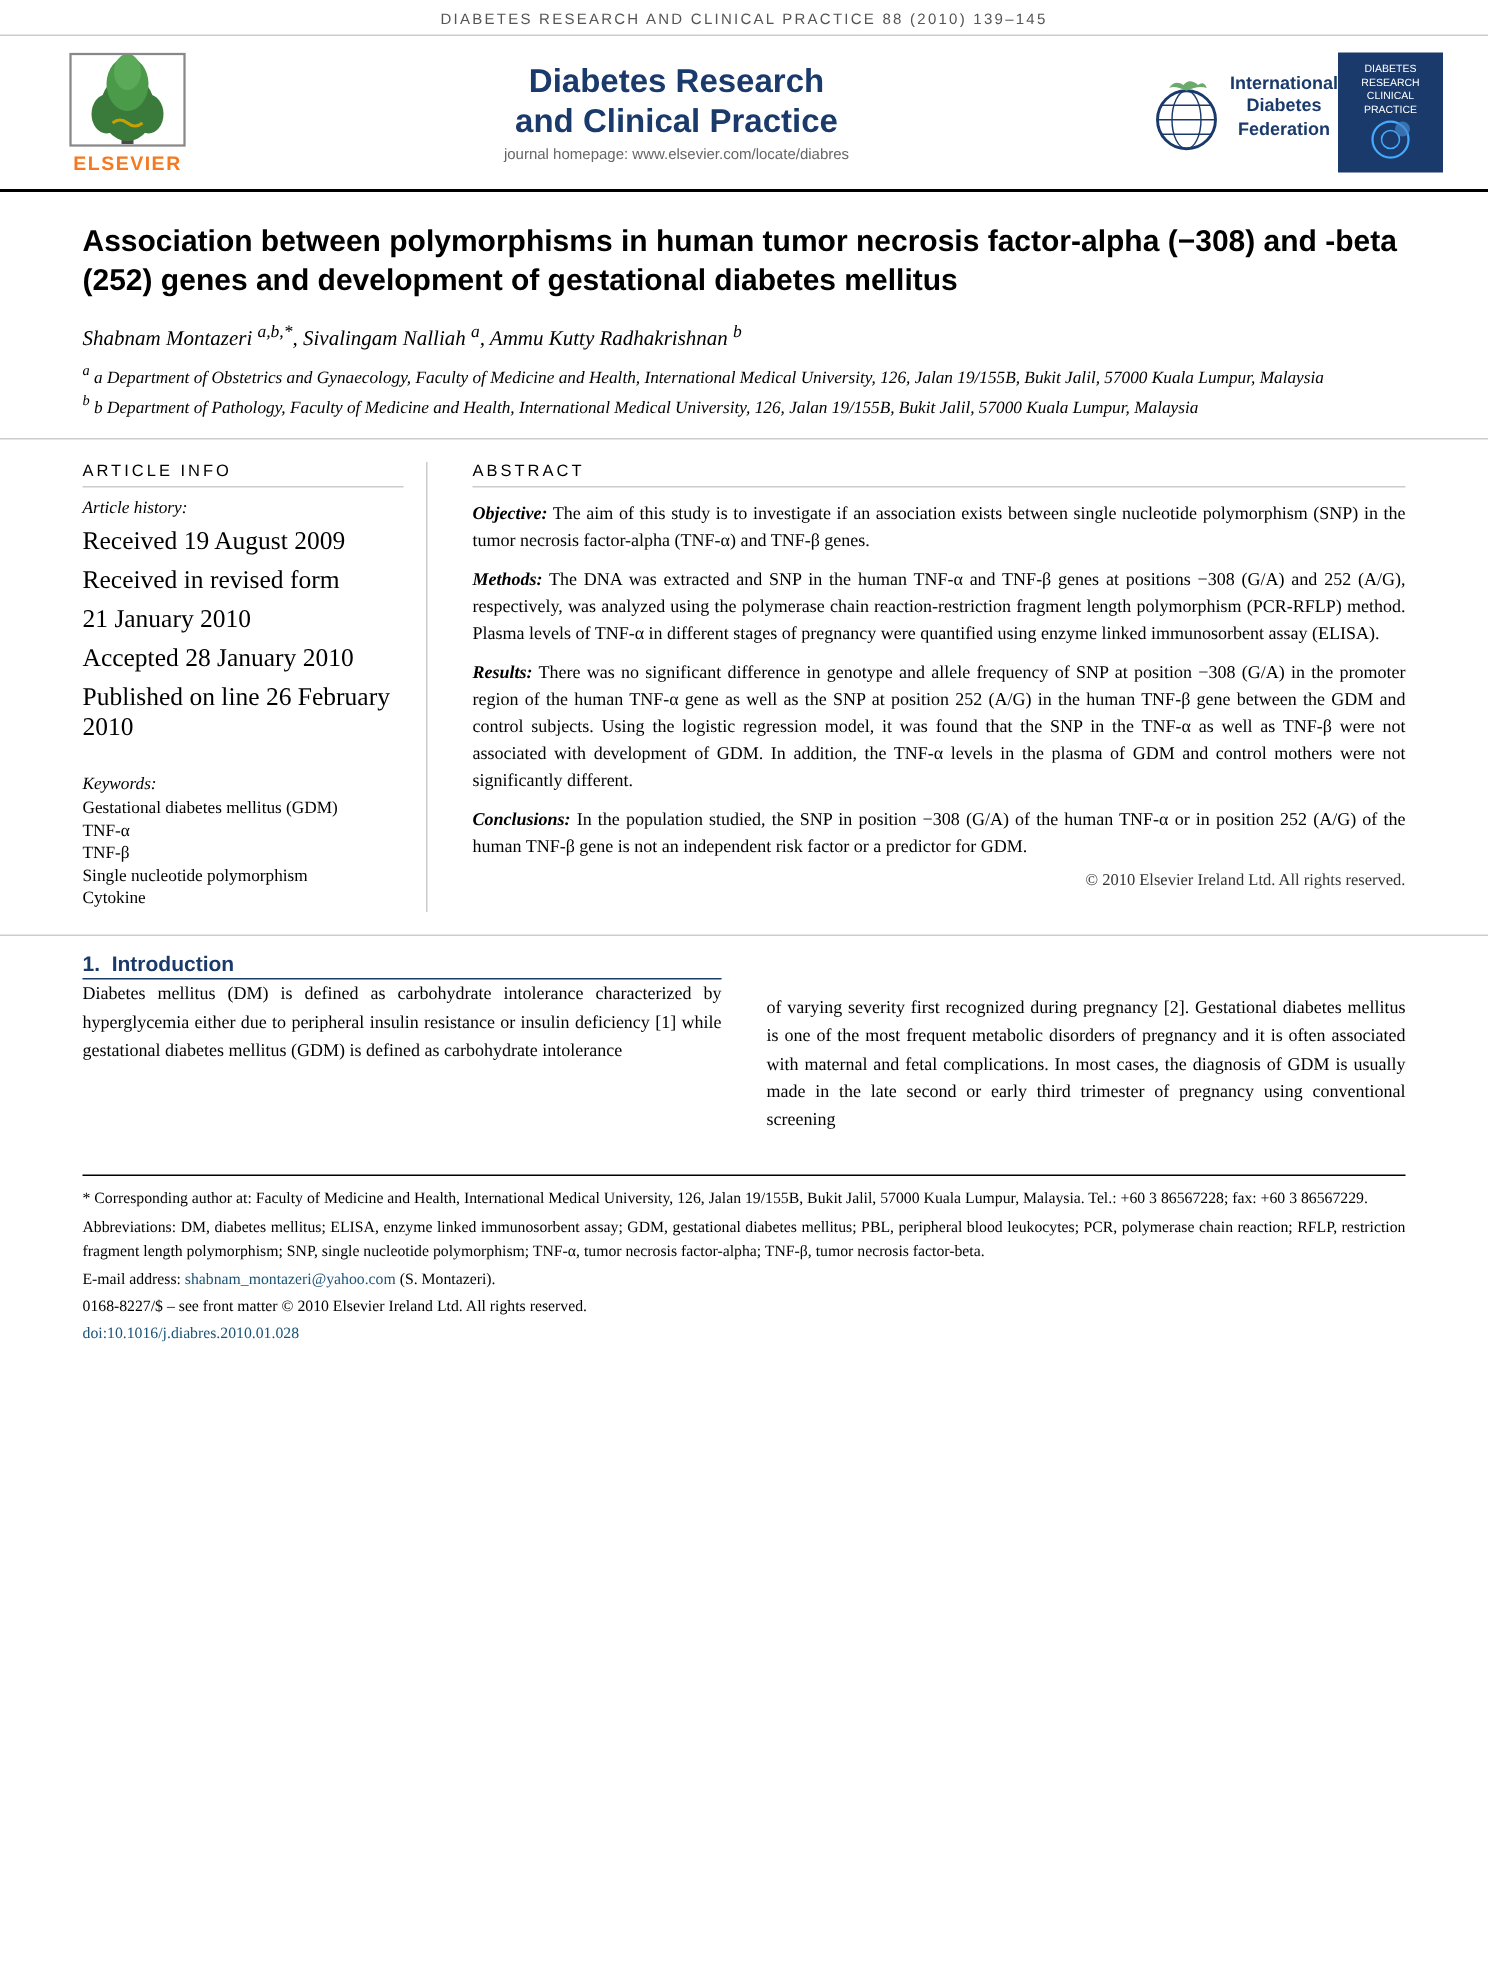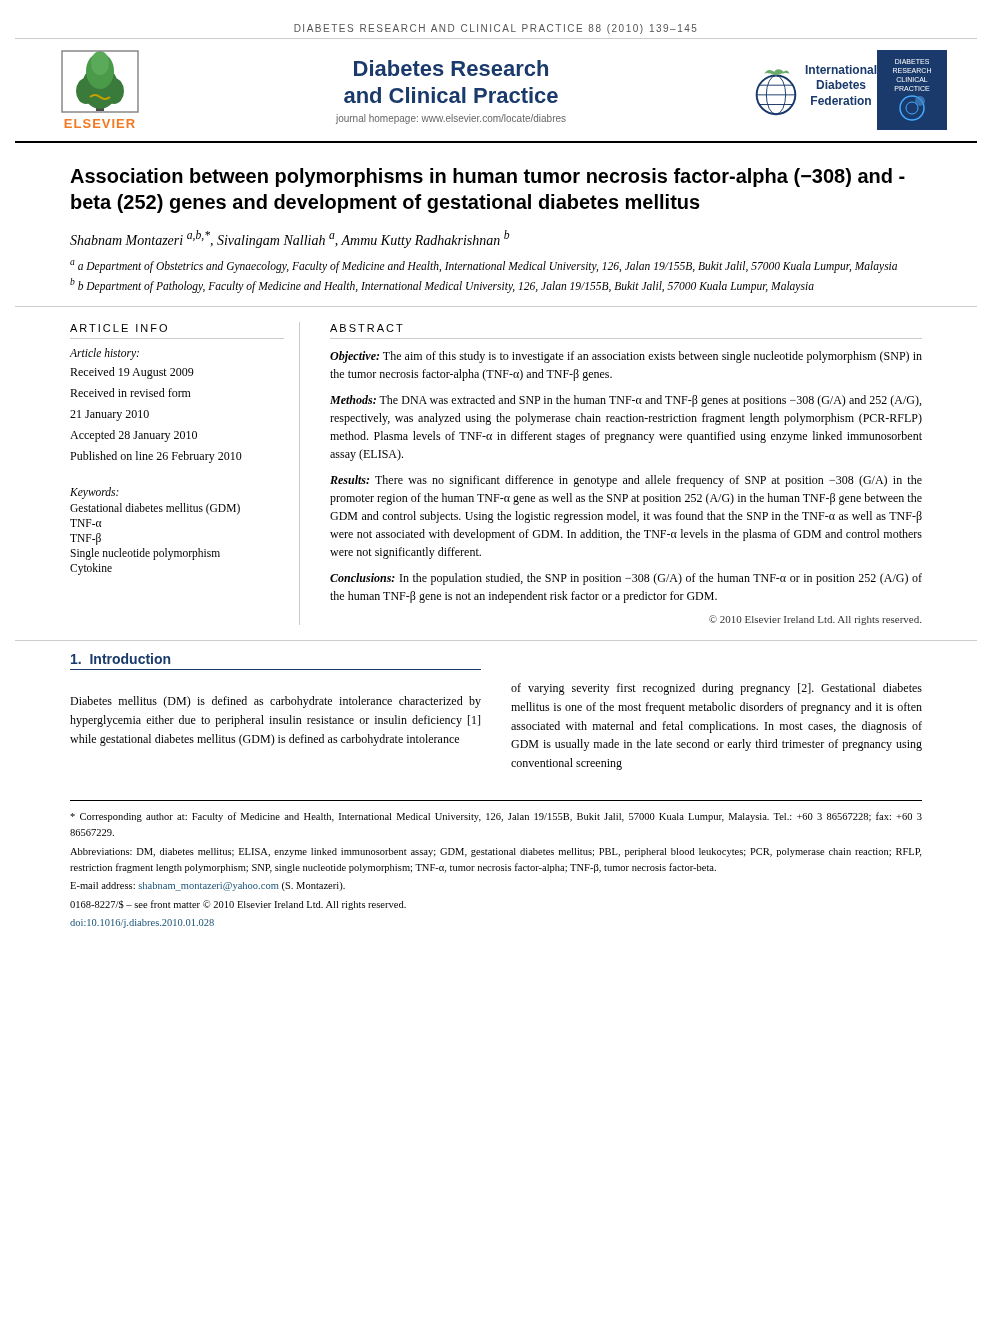--- a/index.html
+++ b/index.html
@@ -8,21 +8,21 @@
       font-family: 'Times New Roman', Times, serif;
       font-size: 13px;
       color: #000;
       width: 992px;
       min-height: 1323px;
     }
     .page {
       width: 992px;
       min-height: 1323px;
       background: #fff;
-      padding: 15px;
+      padding: 0;
       border-radius: 21px;
     }
     
     .journal-top-bar {
       text-align: center;
       font-size: 10px;
       letter-spacing: 1.5px;
       color: #555;
       padding: 8px 0 4px 0;
       border-bottom: 1px solid #ccc;
@@ -161,21 +161,21 @@
       margin-bottom: 8px;
       border-bottom: 1px solid #ccc;
       padding-bottom: 4px;
     }
     .article-info-label {
       font-size: 11.5px;
       font-style: italic;
       margin-bottom: 6px;
     }
     .article-info-date {
-      font-size: 12px;
+      font-size: 17px;
       margin-bottom: 6px;
     }
     .keywords-label {
       font-size: 11.5px;
       font-style: italic;
       margin-bottom: 4px;
     }
     .keyword-item {
       font-size: 11.5px;
       margin-bottom: 3px;
@@ -218,21 +218,21 @@
       flex: 1;
     }
     .body-right {
       flex: 1;
     }
     .section-number-heading {
       font-family: Arial, sans-serif;
       font-size: 14px;
       font-weight: bold;
       color: #1a3a6b;
-      margin-bottom: 22px;
+      margin-bottom: 0;
       border-bottom: 1px solid #1a3a6b;
       padding-bottom: 2px;
     }
     .body-para {
       font-size: 12px;
       line-height: 1.55;
       text-align: justify;
       margin-bottom: 8px;
     }
     

